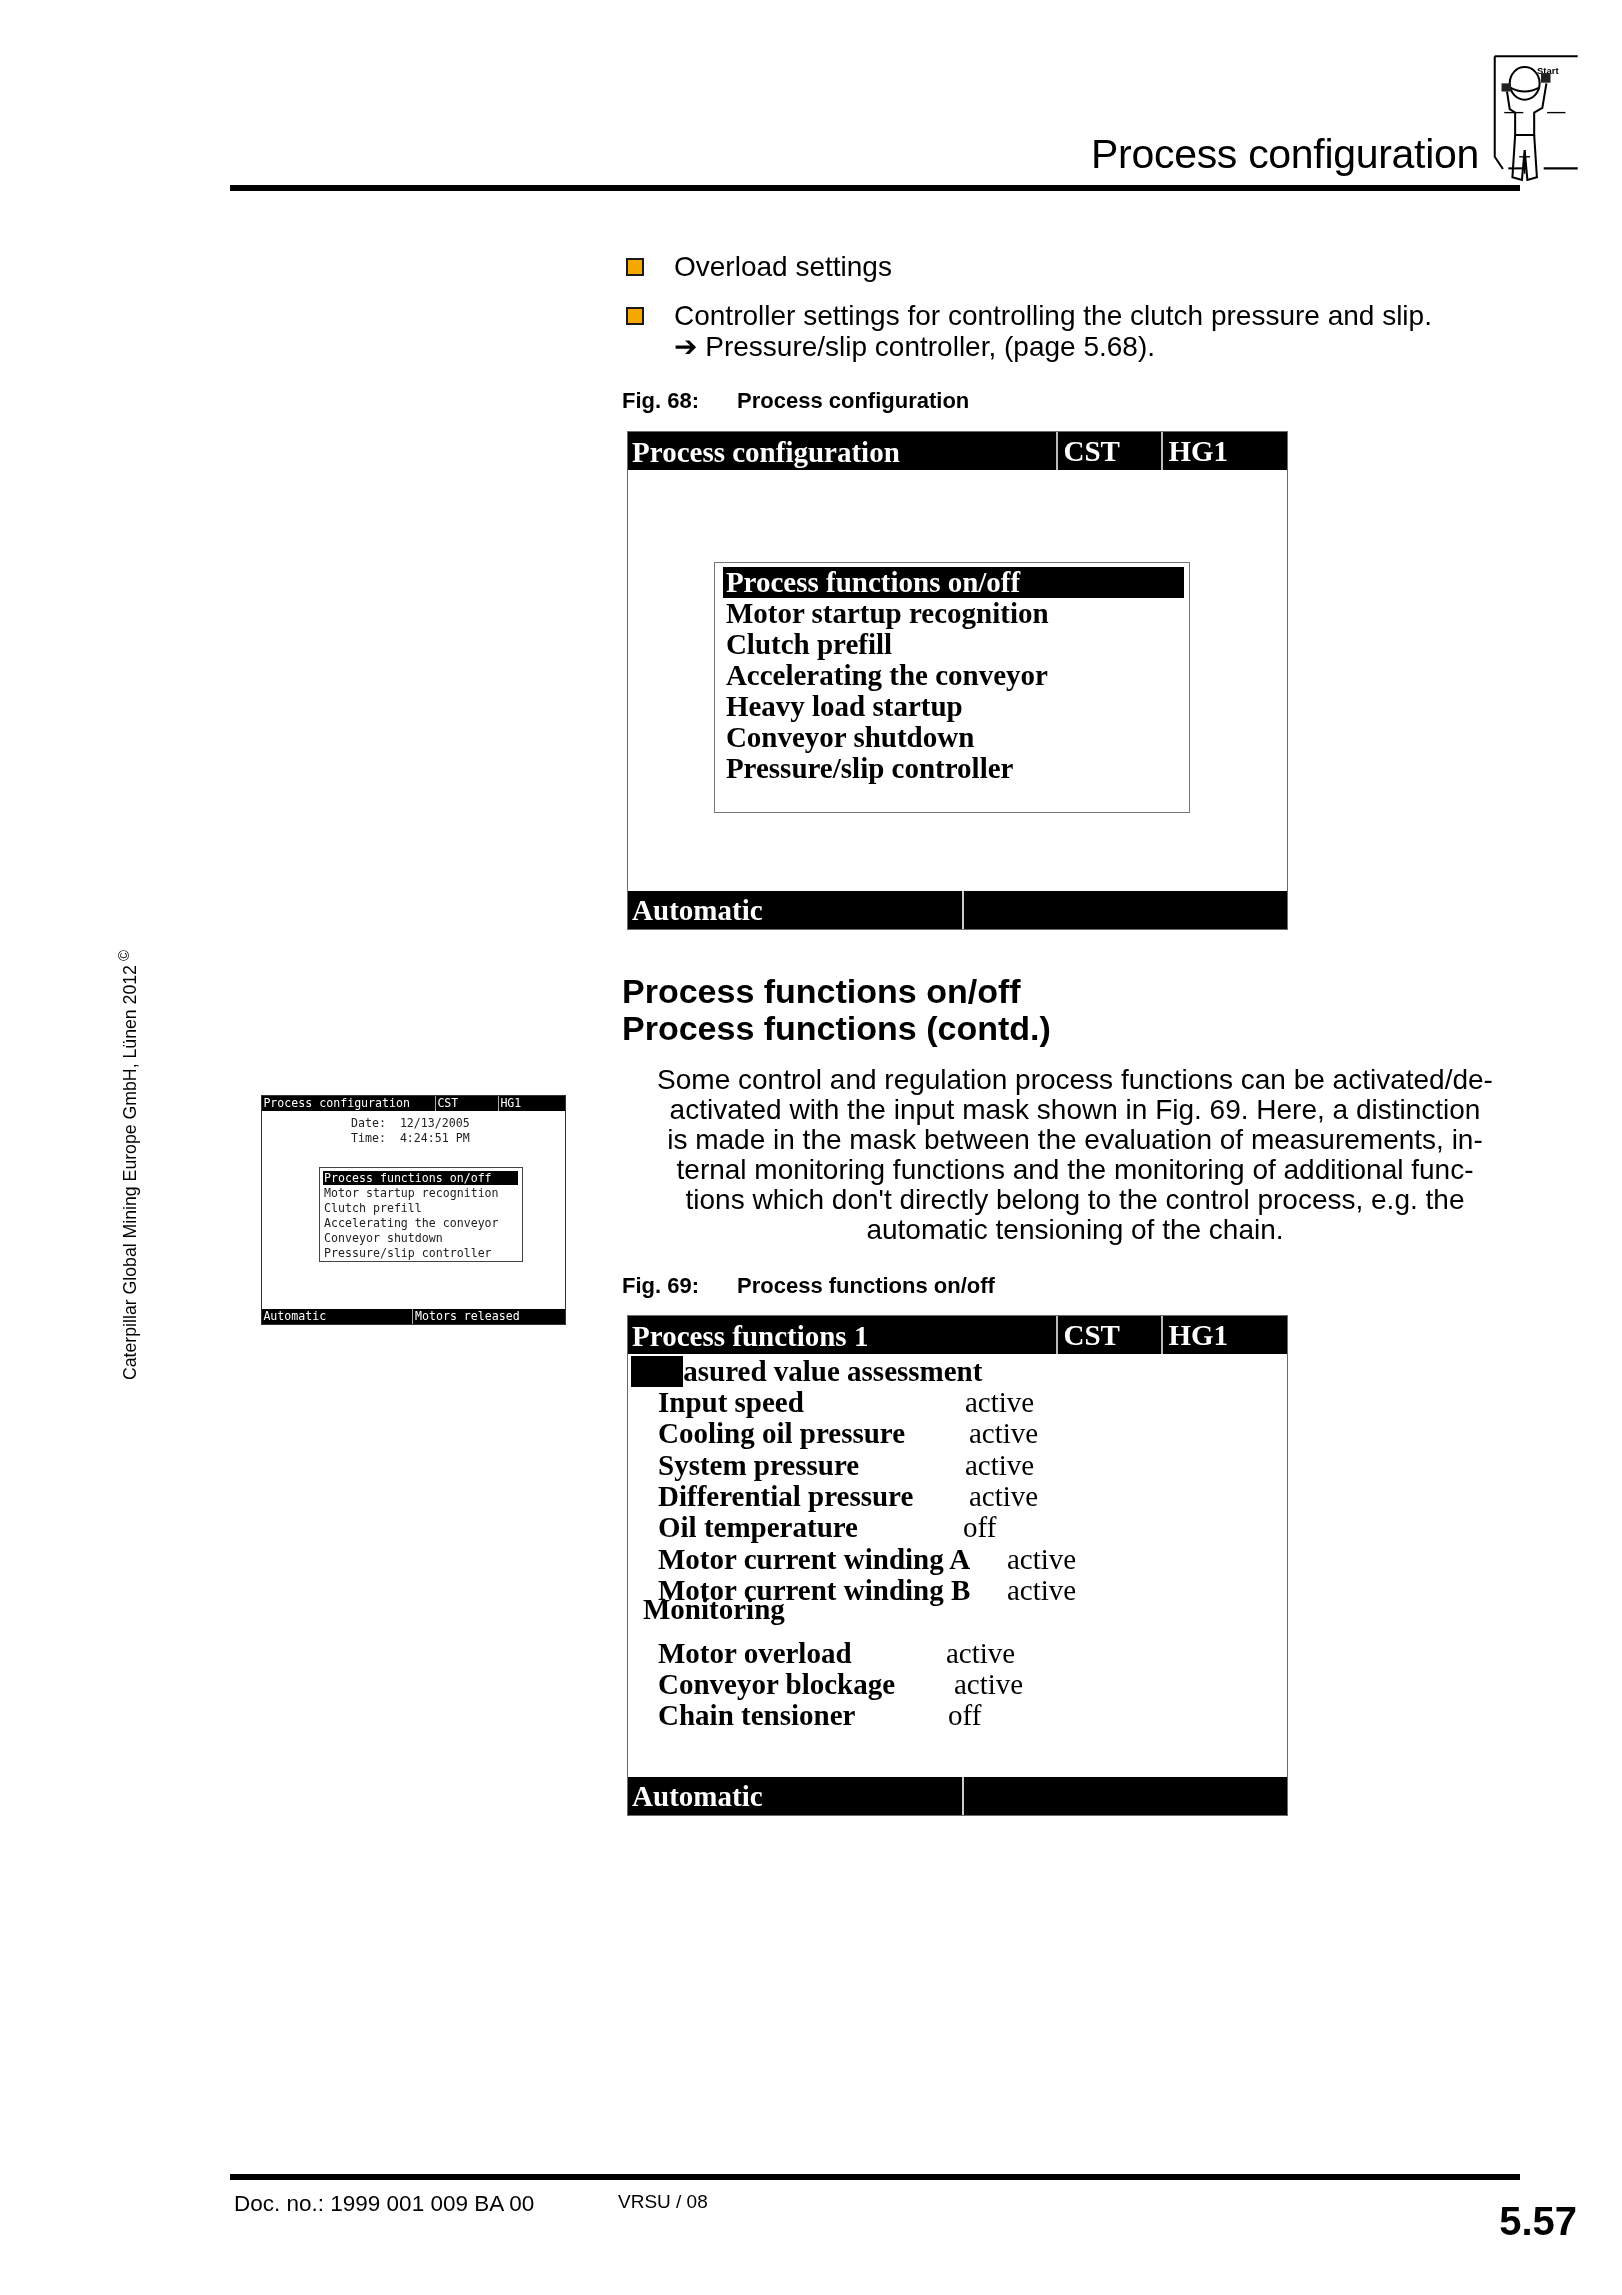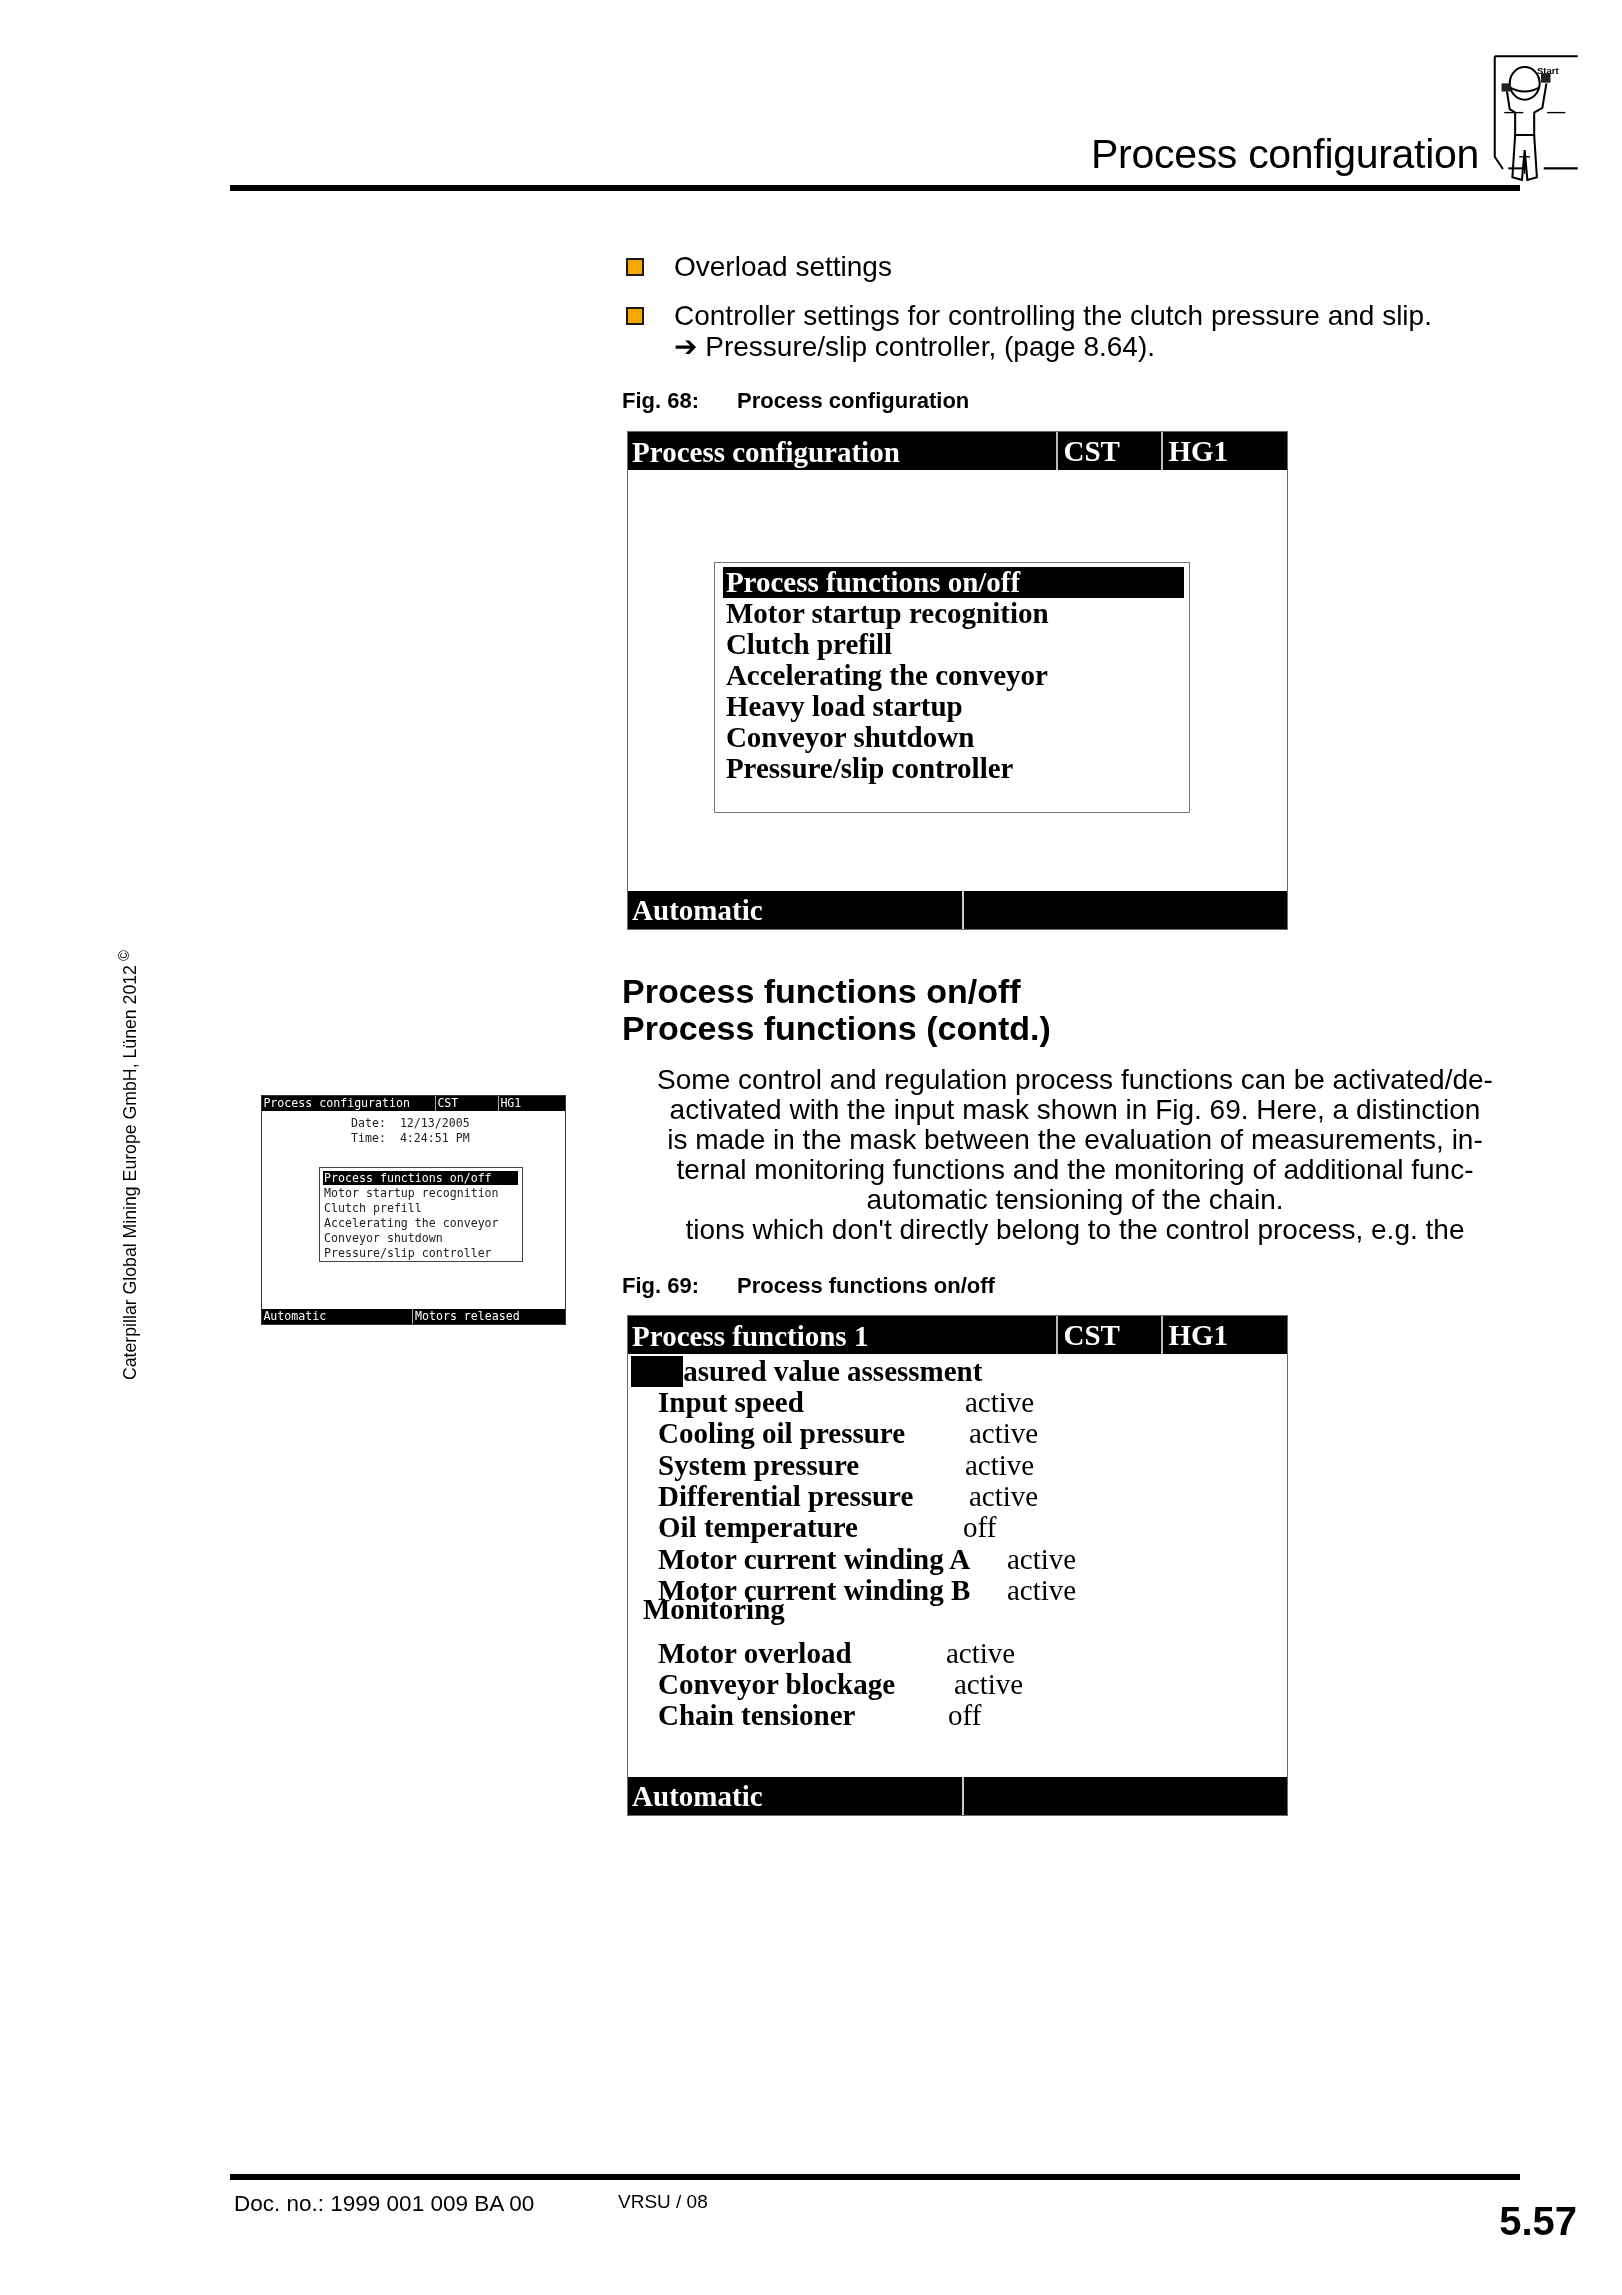--- a/index.html
+++ b/index.html
@@ -92,21 +92,21 @@
   <span>Caterpillar Global Mining Europe GmbH, Lünen 2012</span><span class="copy-sym">©</span>
 </div>
 
 <div class="bullet-item" style="top:251px;">
   <span class="bullet-box"></span>
   <span class="bullet-text">Overload settings</span>
 </div>
 <div class="bullet-item" style="top:300px;">
   <span class="bullet-box"></span>
   <span class="bullet-text">Controller settings for controlling the clutch pressure and slip.</span>
-  <span class="bullet-xref">➔ Pressure/slip controller, (page 8.64).</span>
+  <span class="bullet-xref">➔ Pressure/slip controller, (page 5.68).</span>
 </div>
 
 <div class="fig-caption" style="top:388px;">
   <span class="fig-num">Fig. 68:</span><span>Process configuration</span>
 </div>
 
 <div class="screen" style="left:627px; top:431px; width:661px; height:499px;">
   <div class="screen-header">
     <span class="sh-title">Process configuration</span>
     <span class="sh-cell" style="left:428px;">CST</span>
@@ -129,22 +129,22 @@
 </div>
 
 <div class="section-heading" style="top:973px;">Process functions on/off</div>
 <div class="section-heading" style="top:1010px;">Process functions (contd.)</div>
 
 <div class="body-para">
   <span class="body-line">Some control and regulation process functions can be activated/de-</span>
   <span class="body-line">activated with the input mask shown in Fig. 69. Here, a distinction</span>
   <span class="body-line">is made in the mask between the evaluation of measurements, in-</span>
   <span class="body-line">ternal monitoring functions and the monitoring of additional func-</span>
+  <span class="body-line">tions which don't directly belong to the control process, e.g. the</span>
   <span class="body-line">automatic tensioning of the chain.</span>
-  <span class="body-line">tions which don't directly belong to the control process, e.g. the</span>
 </div>
 
 <div class="thumb">
   <div class="thumb-header">
     <span style="left:1.4px;">Process configuration</span>
     <span style="left:173px; border-left:1.4px solid #aaa; padding-left:1.4px;">CST</span>
     <span style="left:236px; border-left:1.4px solid #aaa; padding-left:1.4px;">HG1</span>
   </div>
   <div class="thumb-meta" style="top:20px;">
     <span>Date:</span>&nbsp;&nbsp;<span>12/13/2005</span>

